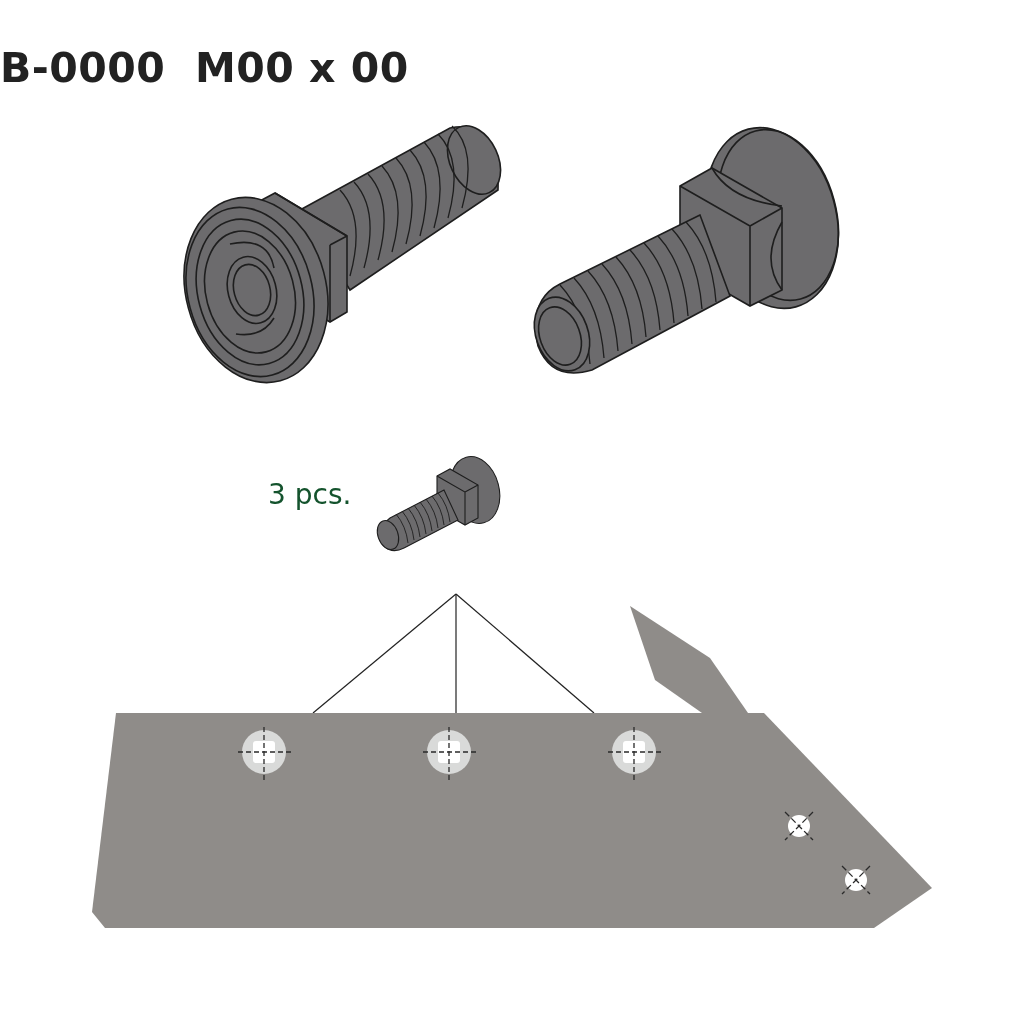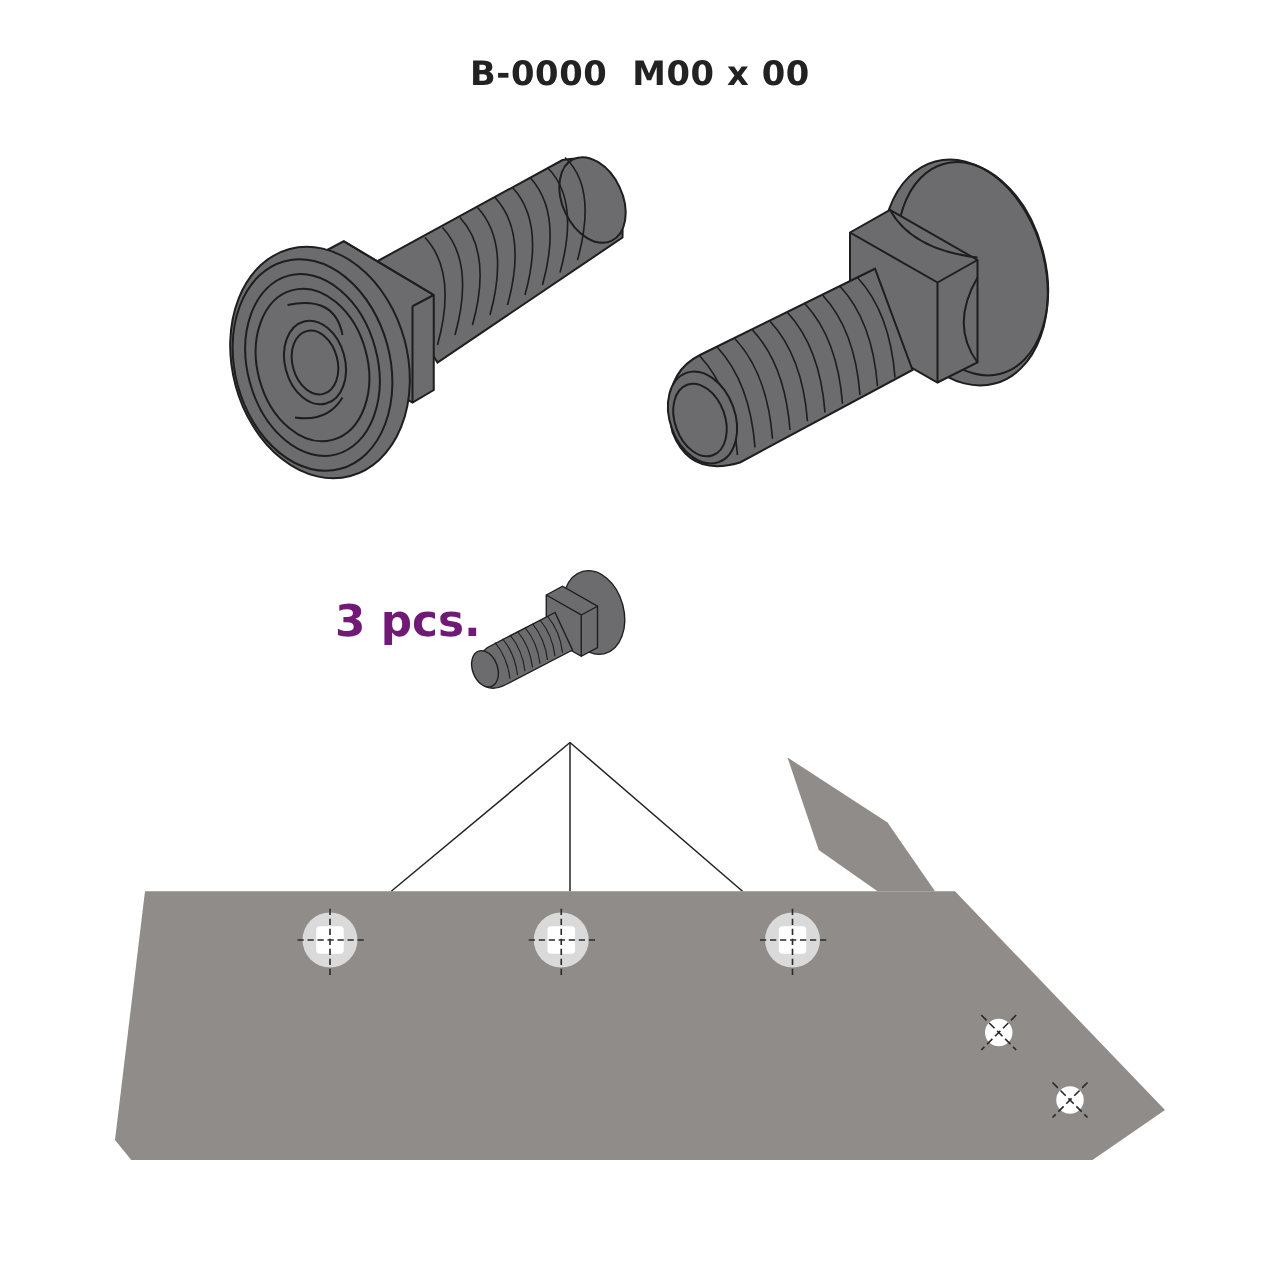--- a/index.html
+++ b/index.html
@@ -1,26 +1,26 @@
 <!DOCTYPE html>
 <html><head>
 <meta charset="utf-8">
 <style>
   html, body { margin: 0; padding: 0; background: #ffffff; }
   body { width: 1024px; height: 1024px; position: relative; overflow: hidden; font-family: "Liberation Sans", "DejaVu Sans", sans-serif; }
   .title {
-    position: absolute; left: 0; top: 44px; width: 1024px; text-align: center;
+    position: absolute; left: 0; top: 44px; width: 1024px; 
     font-family: "DejaVu Sans", "Liberation Sans", sans-serif;
-    font-weight: bold; font-size: 27px; color: #222222; letter-spacing: 0.5px;
+    font-weight: bold; font-size: 41px; color: #222222; letter-spacing: 0.5px;
     white-space: pre;
   }
   .qty {
     position: absolute; left: 268px; top: 478px;
     font-family: "DejaVu Sans", "Liberation Sans", sans-serif;
-    font-size: 35px; color: #701a75; font-weight: bold;
+    font-size: 28px; color: #14532d;
   }
   svg.canvas { position: absolute; left: 0; top: 0; }
 </style>
 </head>
 <body>
 
 <div class="title">B-0000  M00 x 00</div>
 <div class="qty">3 pcs.</div>
 
 <svg class="canvas" width="1024" height="1024" viewBox="0 0 1024 1024">

